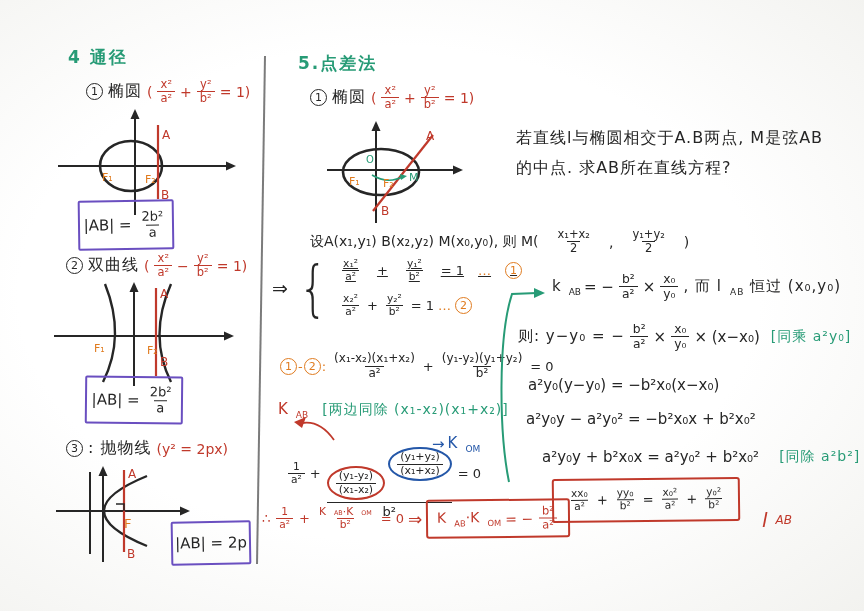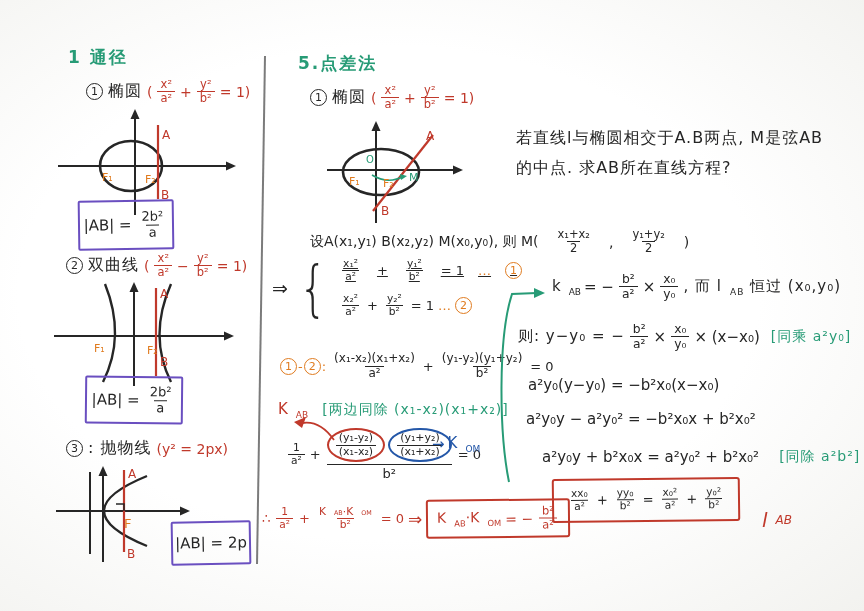--- a/index.html
+++ b/index.html
@@ -14,39 +14,39 @@
   .fr{display:inline-flex;flex-direction:column;align-items:center;line-height:1.15;font-size:0.82em;margin:0 2px;}
   .fr .n{padding:0 3px;display:inline-flex;align-items:baseline;}
   .fr .d{border-top:1.5px solid currentColor;padding:0 3px;display:inline-flex;align-items:baseline;}
   sub{font-size:0.6em;padding-left:8px;}
   .num-circ{border:1.6px solid currentColor;border-radius:50%;width:15px;height:15px;min-width:15px;
             display:inline-flex;align-items:center;justify-content:center;font-size:11px;line-height:1;}
   .pbox{position:absolute;border:2.5px solid #6a4fc0;border-radius:2px;background:transparent;
         display:flex;align-items:center;justify-content:center;gap:5px;font-size:15px;color:#262626;}
   .redbox{border:2.5px solid #c0392b;border-radius:3px;display:inline-flex;align-items:center;gap:4px;padding:4px 9px;}
   .circ{display:inline-flex;border-radius:50%;padding:2px 5px;}
-  .circ.r{border:2px solid #c0392b;}
+  .circ.r{border:2px solid #c0392b;margin-top:38px;}
   .circ.b{border:2px solid #2457a8;}
   .bigfr{display:inline-flex;flex-direction:column;align-items:center;margin:0 3px;}
   .bigfr .top{display:inline-flex;align-items:center;gap:3px;padding-bottom:2px;}
   .bigfr .bot{width:100%;border-top:1.8px solid #262626;text-align:center;padding-top:1px;}
   .brace{font-weight:100;font-size:60px;line-height:0.95;transform:scaleX(0.75);margin:0 2px;}
   .divider{position:absolute;left:264px;top:56px;width:2px;height:508px;background:#4f4f4f;opacity:.75;
            transform-origin:top center;transform:rotate(0.9deg);}
   .cjk{letter-spacing:1px;}
   svg text{font-family:"DejaVu Sans",sans-serif;}
 </style>
 </head>
 <body>
 
 <div class="page">
 
   <div class="divider"></div>
 
-  <div class="row title c-green" style="left:68px;top:46px;">1 通径</div>
+  <div class="row title c-green" style="left:68px;top:46px;">4 通径</div>
 
   <div class="row" style="left:86px;top:78px;font-size:16px;gap:5px;">
     <span class="num-circ c-ink">1</span>
     <span class="c-ink cjk">椭圆</span>
     <span class="formula c-red" style="font-size:14px;">
       <span>(</span>
       <span class="fr">
           <span class="n">x²</span>
           <span class="d">a²</span>
         </span>

